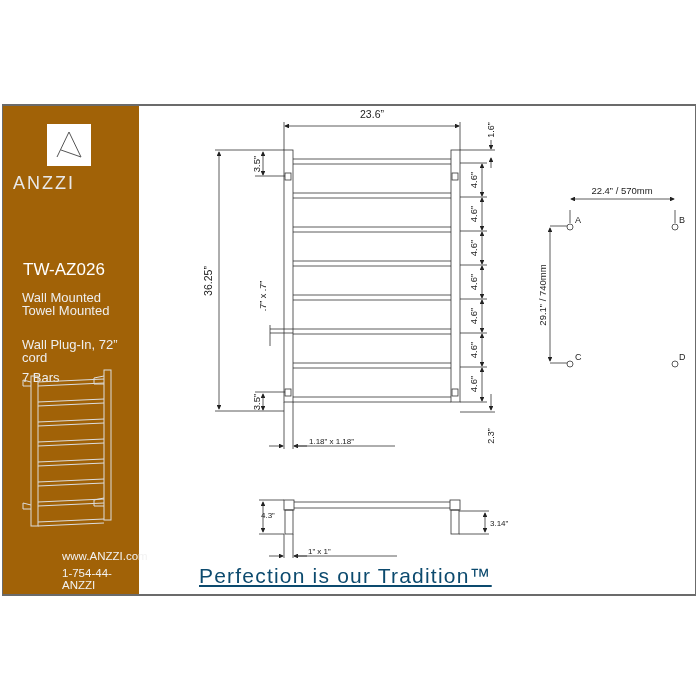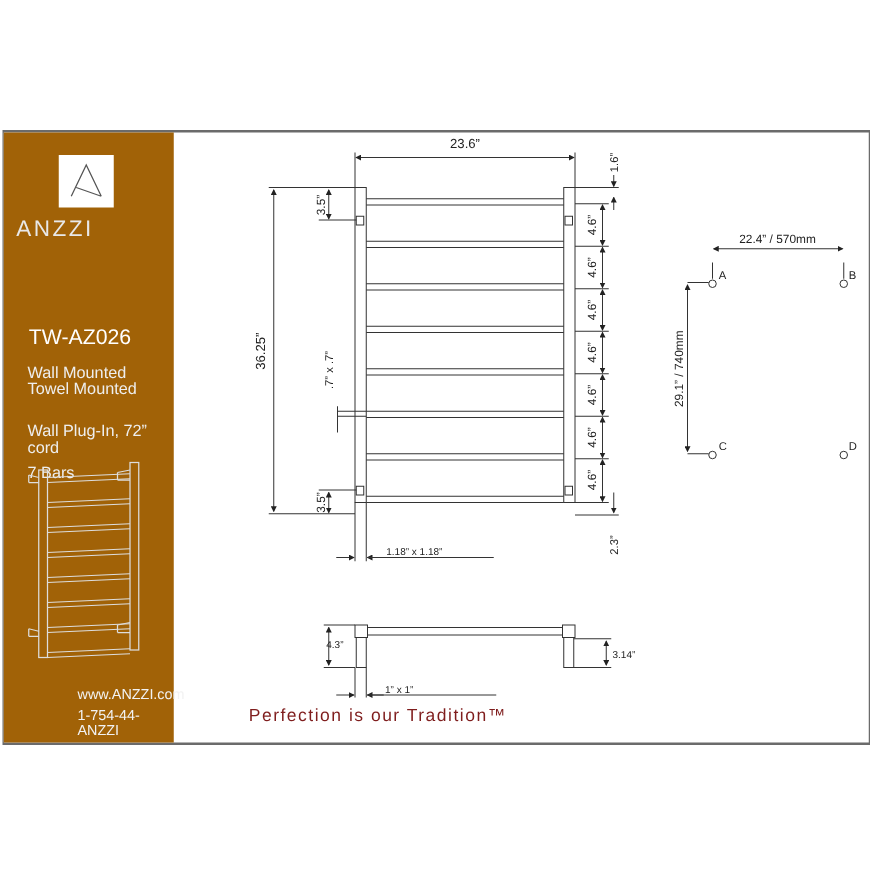--- a/index.html
+++ b/index.html
@@ -6,21 +6,21 @@
   body{width:700px;height:700px;position:relative;overflow:hidden;font-family:"Liberation Sans",sans-serif;}
   .frame{position:absolute;left:2px;top:104px;width:694px;height:492px;border:1.5px solid #6b6b6b;border-top-width:2px;border-bottom-width:2px;box-sizing:border-box;background:#fff;}
   .sidebar{position:absolute;left:0;top:0;width:136px;height:100%;background:#a16207;color:#f2f2f2;}
   .logo-box{position:absolute;left:44px;top:18px;width:44px;height:42px;background:#fff;}
   .brand{position:absolute;left:10px;top:67px;width:120px;font-size:18px;letter-spacing:2px;color:#e8e8e8;font-weight:normal;}
   .model{position:absolute;left:20px;top:112px;font-size:17px;color:#fff;margin-top:42px;}
   .desc{position:absolute;left:19px;font-size:13px;line-height:13px;color:#eee;margin-top:35px;}
   .contact{position:absolute;left:19px;font-size:11.5px;color:#f2f2f2;margin-left:40px;}
   .main{position:absolute;left:136px;top:0;right:0;height:100%;margin-left:26px;}
   svg text{font-family:"Liberation Sans",sans-serif;}
-  .tagline{position:absolute;left:34px;top:458px;font-size:14px;letter-spacing:1.2px;color:#7f1d1d;font-weight:normal;}
+  .tagline{position:absolute;left:34px;top:458px;font-size:21px;letter-spacing:1.2px;color:#0c4a6e;font-weight:normal;text-decoration:underline;}
 </style>
 </head>
 <body>
 
 <div class="frame">
 
   <div class="sidebar">
     <div class="logo-box">
       <svg width="44" height="42" viewBox="0 0 44 42">
         <path d="M10 33 L22 8 L34 33 M14 26 L34 33" stroke="#555" stroke-width="1" fill="none"></path>

